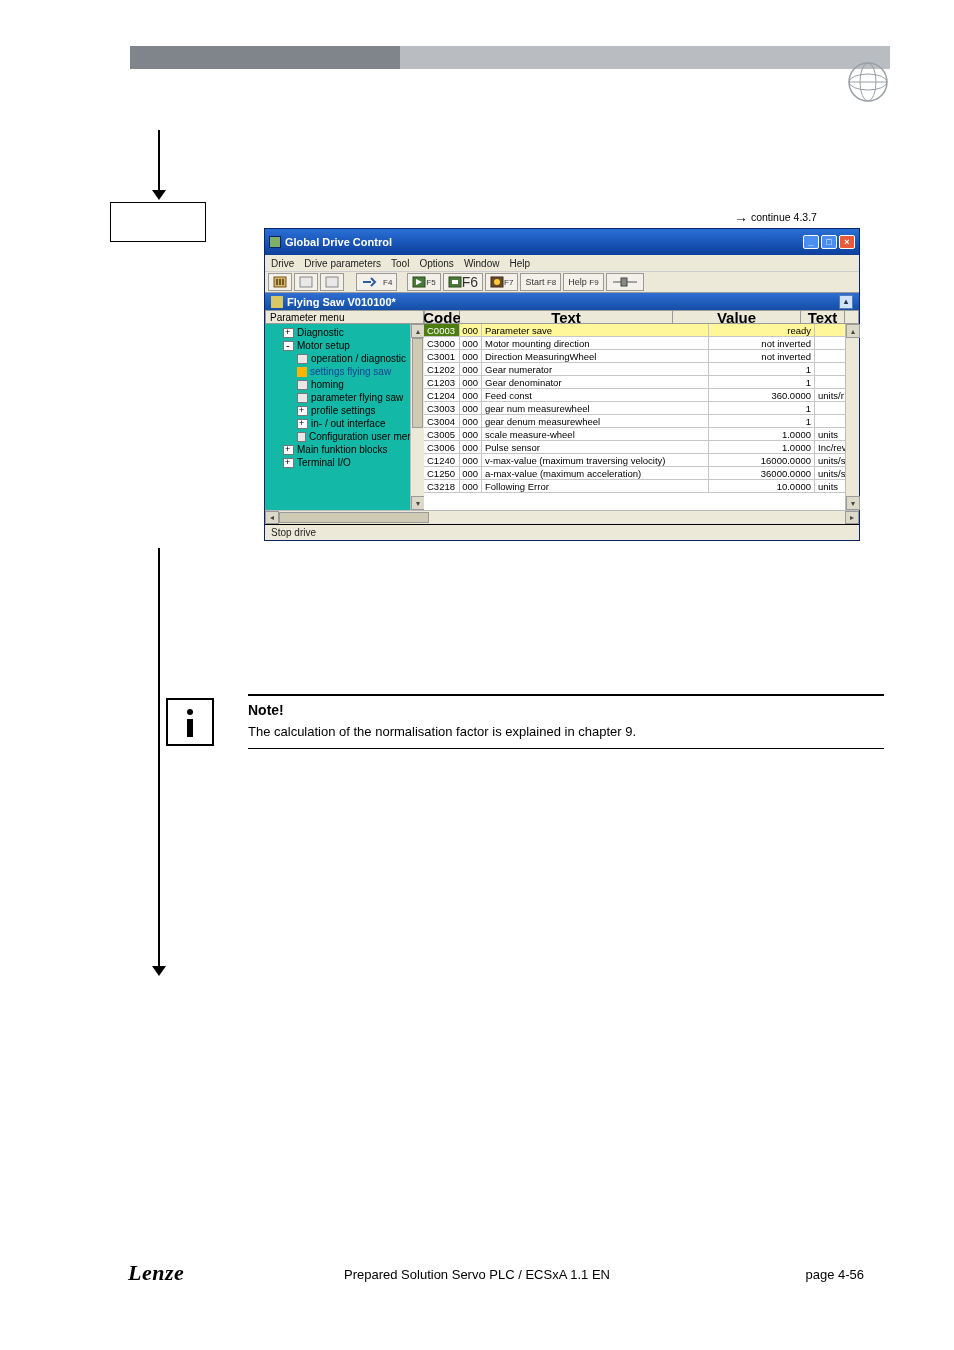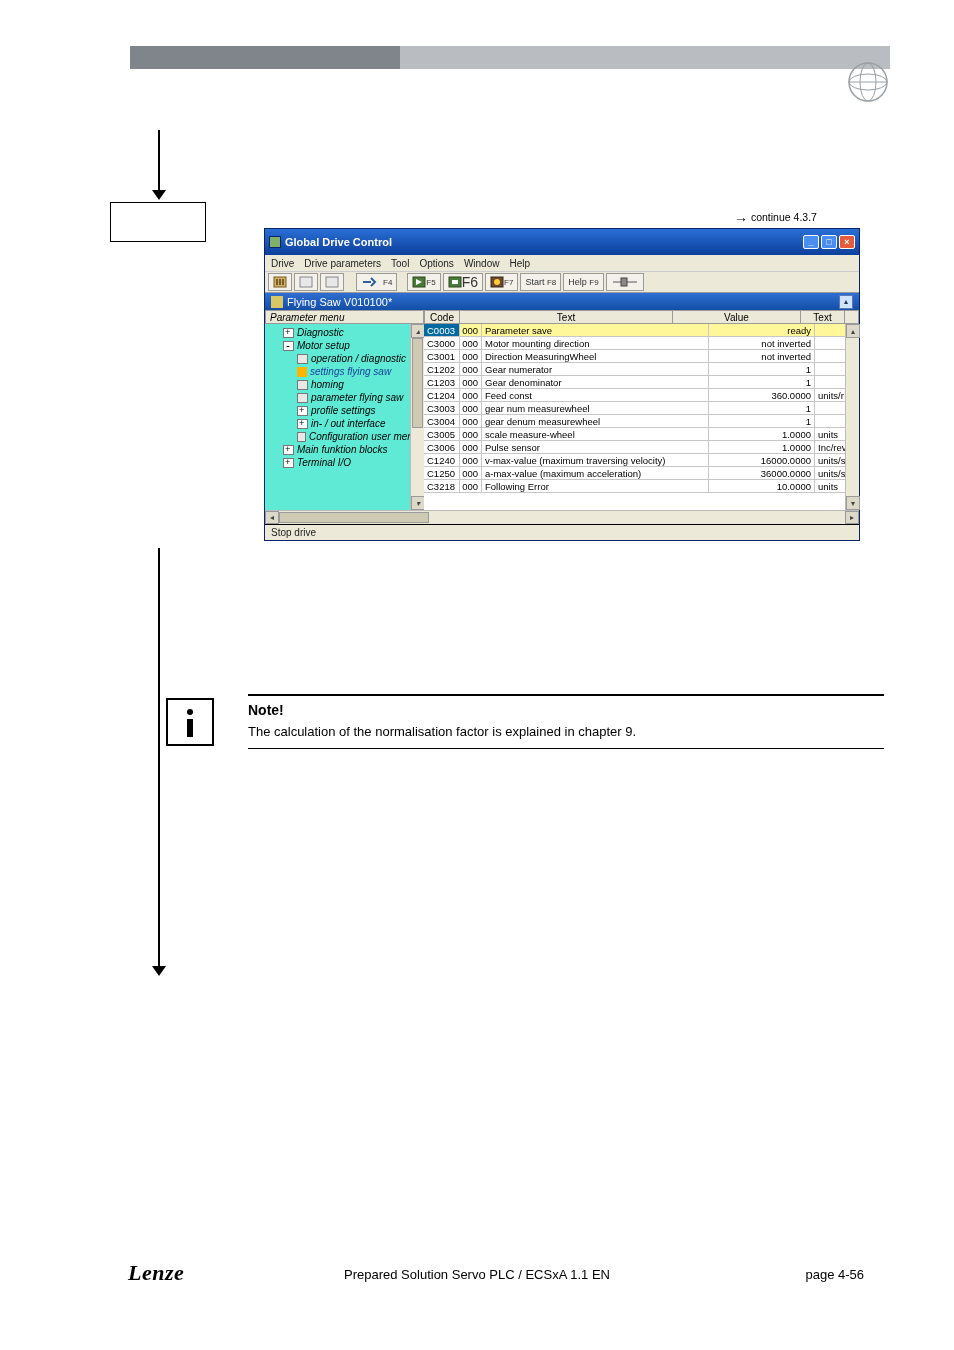--- a/index.html
+++ b/index.html
@@ -84,30 +84,30 @@
   }
   .tbtn {
     height:18px; min-width:20px; padding:0 4px;
     border:1px solid #9a9a9a; background:#f3f1e9;
     font-size:9px; display:inline-flex; align-items:center; justify-content:center;
     color:#333;
   }
   .tbtn.icon svg{display:block;}
   .subtitle {
     height:17px; background:linear-gradient(to bottom,#2f6fd2,#134ea6);
-    color:#fff; font-size:11px; font-weight:normal; padding:1px 6px;
+    color:#fff; font-size:11px; font-weight:bold; padding:1px 6px;
     display:flex; align-items:center;
   }
   .subtitle .scroll-up{
     margin-left:auto;width:14px;height:14px;background:#cfe3ff;border:1px solid #5b7bb8;
     display:flex;align-items:center;justify-content:center;font-size:8px;color:#234;
   }
   .content-row { display:flex; height:200px; }
   .tree-pane {
-    width:159px; background:#5eead4; position:relative; font-size:10px; color:#000;font-style:italic;
+    width:159px; background:#14b8a6; position:relative; font-size:10px; color:#000;
   }
   .tree-header {
     height:14px; background:#ece9d8; border:1px solid #9a9a9a;
     font-size:10px; padding:0 4px; display:flex; align-items:center;
   }
   .tree-body { padding:2px 0 2px 4px; position:relative; height:170px; overflow:hidden;}
   .tree-item {
     display:flex; align-items:center; gap:3px; height:13px; white-space:nowrap;
   }
   .ti-indent1{padding-left:14px;}
@@ -124,36 +124,36 @@
     position:absolute; right:0; top:14px; bottom:0; width:14px; background:#ece9d8; border-left:1px solid #bbb;
   }
   .tree-scroll .up,.tree-scroll .dn{
     width:14px;height:14px;background:#dcd9c8;border:1px solid #9a9a9a;
     display:flex;align-items:center;justify-content:center;font-size:8px;color:#444;
   }
   .tree-scroll .dn{position:absolute;bottom:0;}
   .tree-scroll .thumb{position:absolute;top:14px;left:1px;right:1px;height:90px;background:#cfcab4;border:1px solid #9a9a9a;}
 
   .grid-pane { flex:1; display:flex; flex-direction:column; background:#fff; position:relative;}
-  .ghdr { display:flex; height:14px; font-size:10px;}
+  .ghdr { display:flex; height:14px; font-size:15px;font-weight:bold;}
   .ghdr div{
     background:#ece9d8; border:1px solid #9a9a9a; border-left:none;
     display:flex; align-items:center; justify-content:center;
   }
   .ghdr div:first-child{border-left:1px solid #9a9a9a;}
   .c-code{width:36px;}
   .c-text{flex:1;} .c-value{width:128px;} .c-unit{width:44px;} .c-scr{width:14px;}
   .grow{display:flex;height:13px;font-size:9.5px;border-bottom:1px solid #c7c7c7;}
   .grow div{border-right:1px solid #c7c7c7; padding:0 3px; display:flex; align-items:center;}
   .grow .gc-code{width:36px;}
   .grow .gc-sub{width:22px;justify-content:flex-end;}
   .grow .gc-text{flex:1;}
   .grow .gc-value{width:106px;justify-content:flex-end;}
   .grow .gc-unit{width:44px;}
-  .grow.sel-row .gc-code{background:#0369a1;color:#fff;}
+  .grow.sel-row .gc-code{background:#4d7c0f;color:#fff;}
   .grow.sel-row .gc-sub,.grow.sel-row .gc-text,.grow.sel-row .gc-value,.grow.sel-row .gc-unit{
     background:#fff799;
   }
   .grid-vscroll{
     position:absolute; right:0; top:14px; bottom:0; width:14px; background:#ece9d8; border-left:1px solid #bbb;
   }
   .grid-vscroll .up,.grid-vscroll .dn{
     width:14px;height:14px;background:#dcd9c8;border:1px solid #9a9a9a;font-size:8px;
     display:flex;align-items:center;justify-content:center;color:#444;
   }

